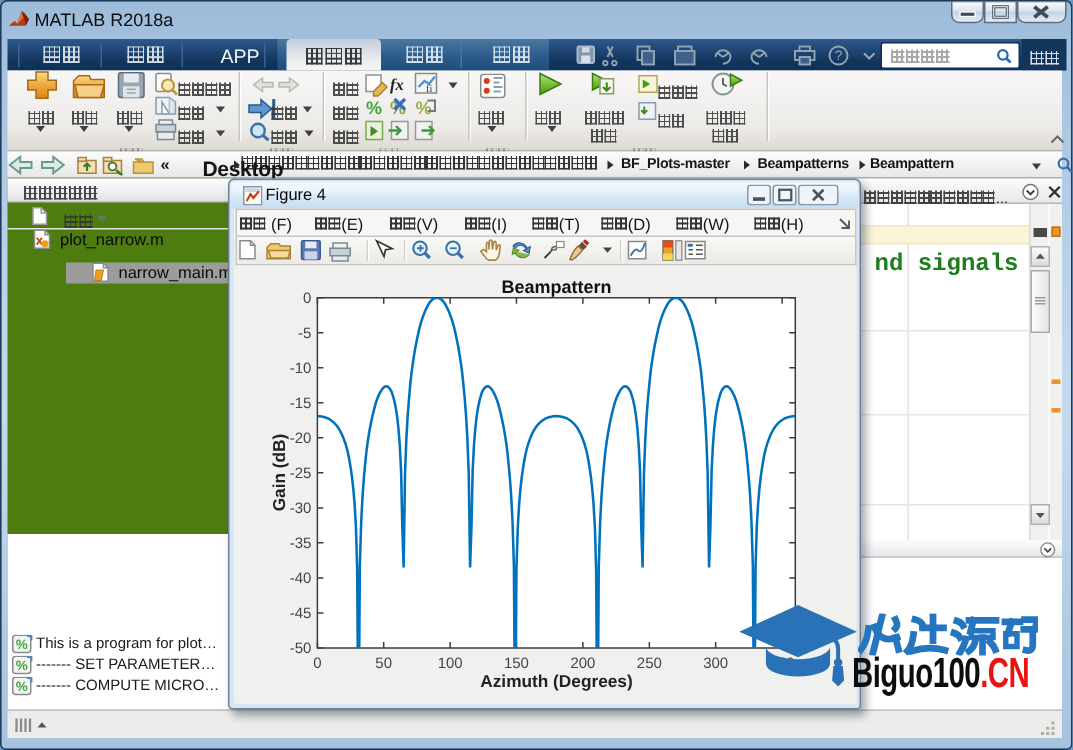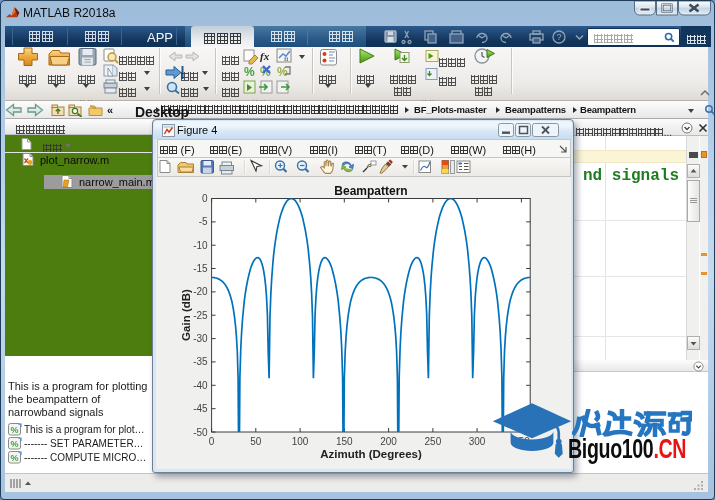--- a/index.html
+++ b/index.html
@@ -309,21 +309,20 @@
 <div class="frow fsel" style="top:56px;margin-left:39px;">
       <svg style="position:absolute;left:17px;top:0px" width="12" height="13" viewBox="0 0 12 13">
         <path d="M1,0.5 h7 l3,3 v9 h-10 z" fill="#fff" stroke="#8a8a8a"></path>
         <path d="M8,0.5 v3 h3" fill="none" stroke="#8a8a8a"></path>
         <path d="M3,5 h5 l-1.5,7 h-4.5 z" fill="#e8a020" stroke="#b87a10" stroke-width="0.6"></path>
       </svg>
       <span style="position:absolute;left:35px;">narrow_main.m</span>
     </div>
 </div>
 <div id="dpanel" class="abs">
-<div class="txt">This is a program for plotting<br>the beampattern of<br>narrowband signals</div>
 <div class="ditem" style="left:3px;top:67px;"><svg style="position:absolute;left:0;top:0" width="14" height="13" viewBox="0 0 14 13">
         <rect x="0.5" y="0.5" width="12" height="11.5" rx="2" fill="#f4f4f2" stroke="#8a8a8a"></rect>
         <text x="6.5" y="9.5" font-size="9" font-weight="bold" fill="#3fa53f" text-anchor="middle" font-family="Liberation Sans">%</text>
         <path d="M10,1 l3,0 0,3" fill="none" stroke="#4a8ac8" stroke-width="1.2"></path>
       </svg><span style="margin-left:16px;">This is a program for plot…</span></div>
 <div class="ditem" style="left:3px;top:81px;"><svg style="position:absolute;left:0;top:0" width="14" height="13" viewBox="0 0 14 13">
         <rect x="0.5" y="0.5" width="12" height="11.5" rx="2" fill="#f4f4f2" stroke="#8a8a8a"></rect>
         <text x="6.5" y="9.5" font-size="9" font-weight="bold" fill="#3fa53f" text-anchor="middle" font-family="Liberation Sans">%</text>
         <path d="M10,1 l3,0 0,3" fill="none" stroke="#4a8ac8" stroke-width="1.2"></path>
       </svg><span style="margin-left:16px;">------- SET PARAMETER…</span></div>

